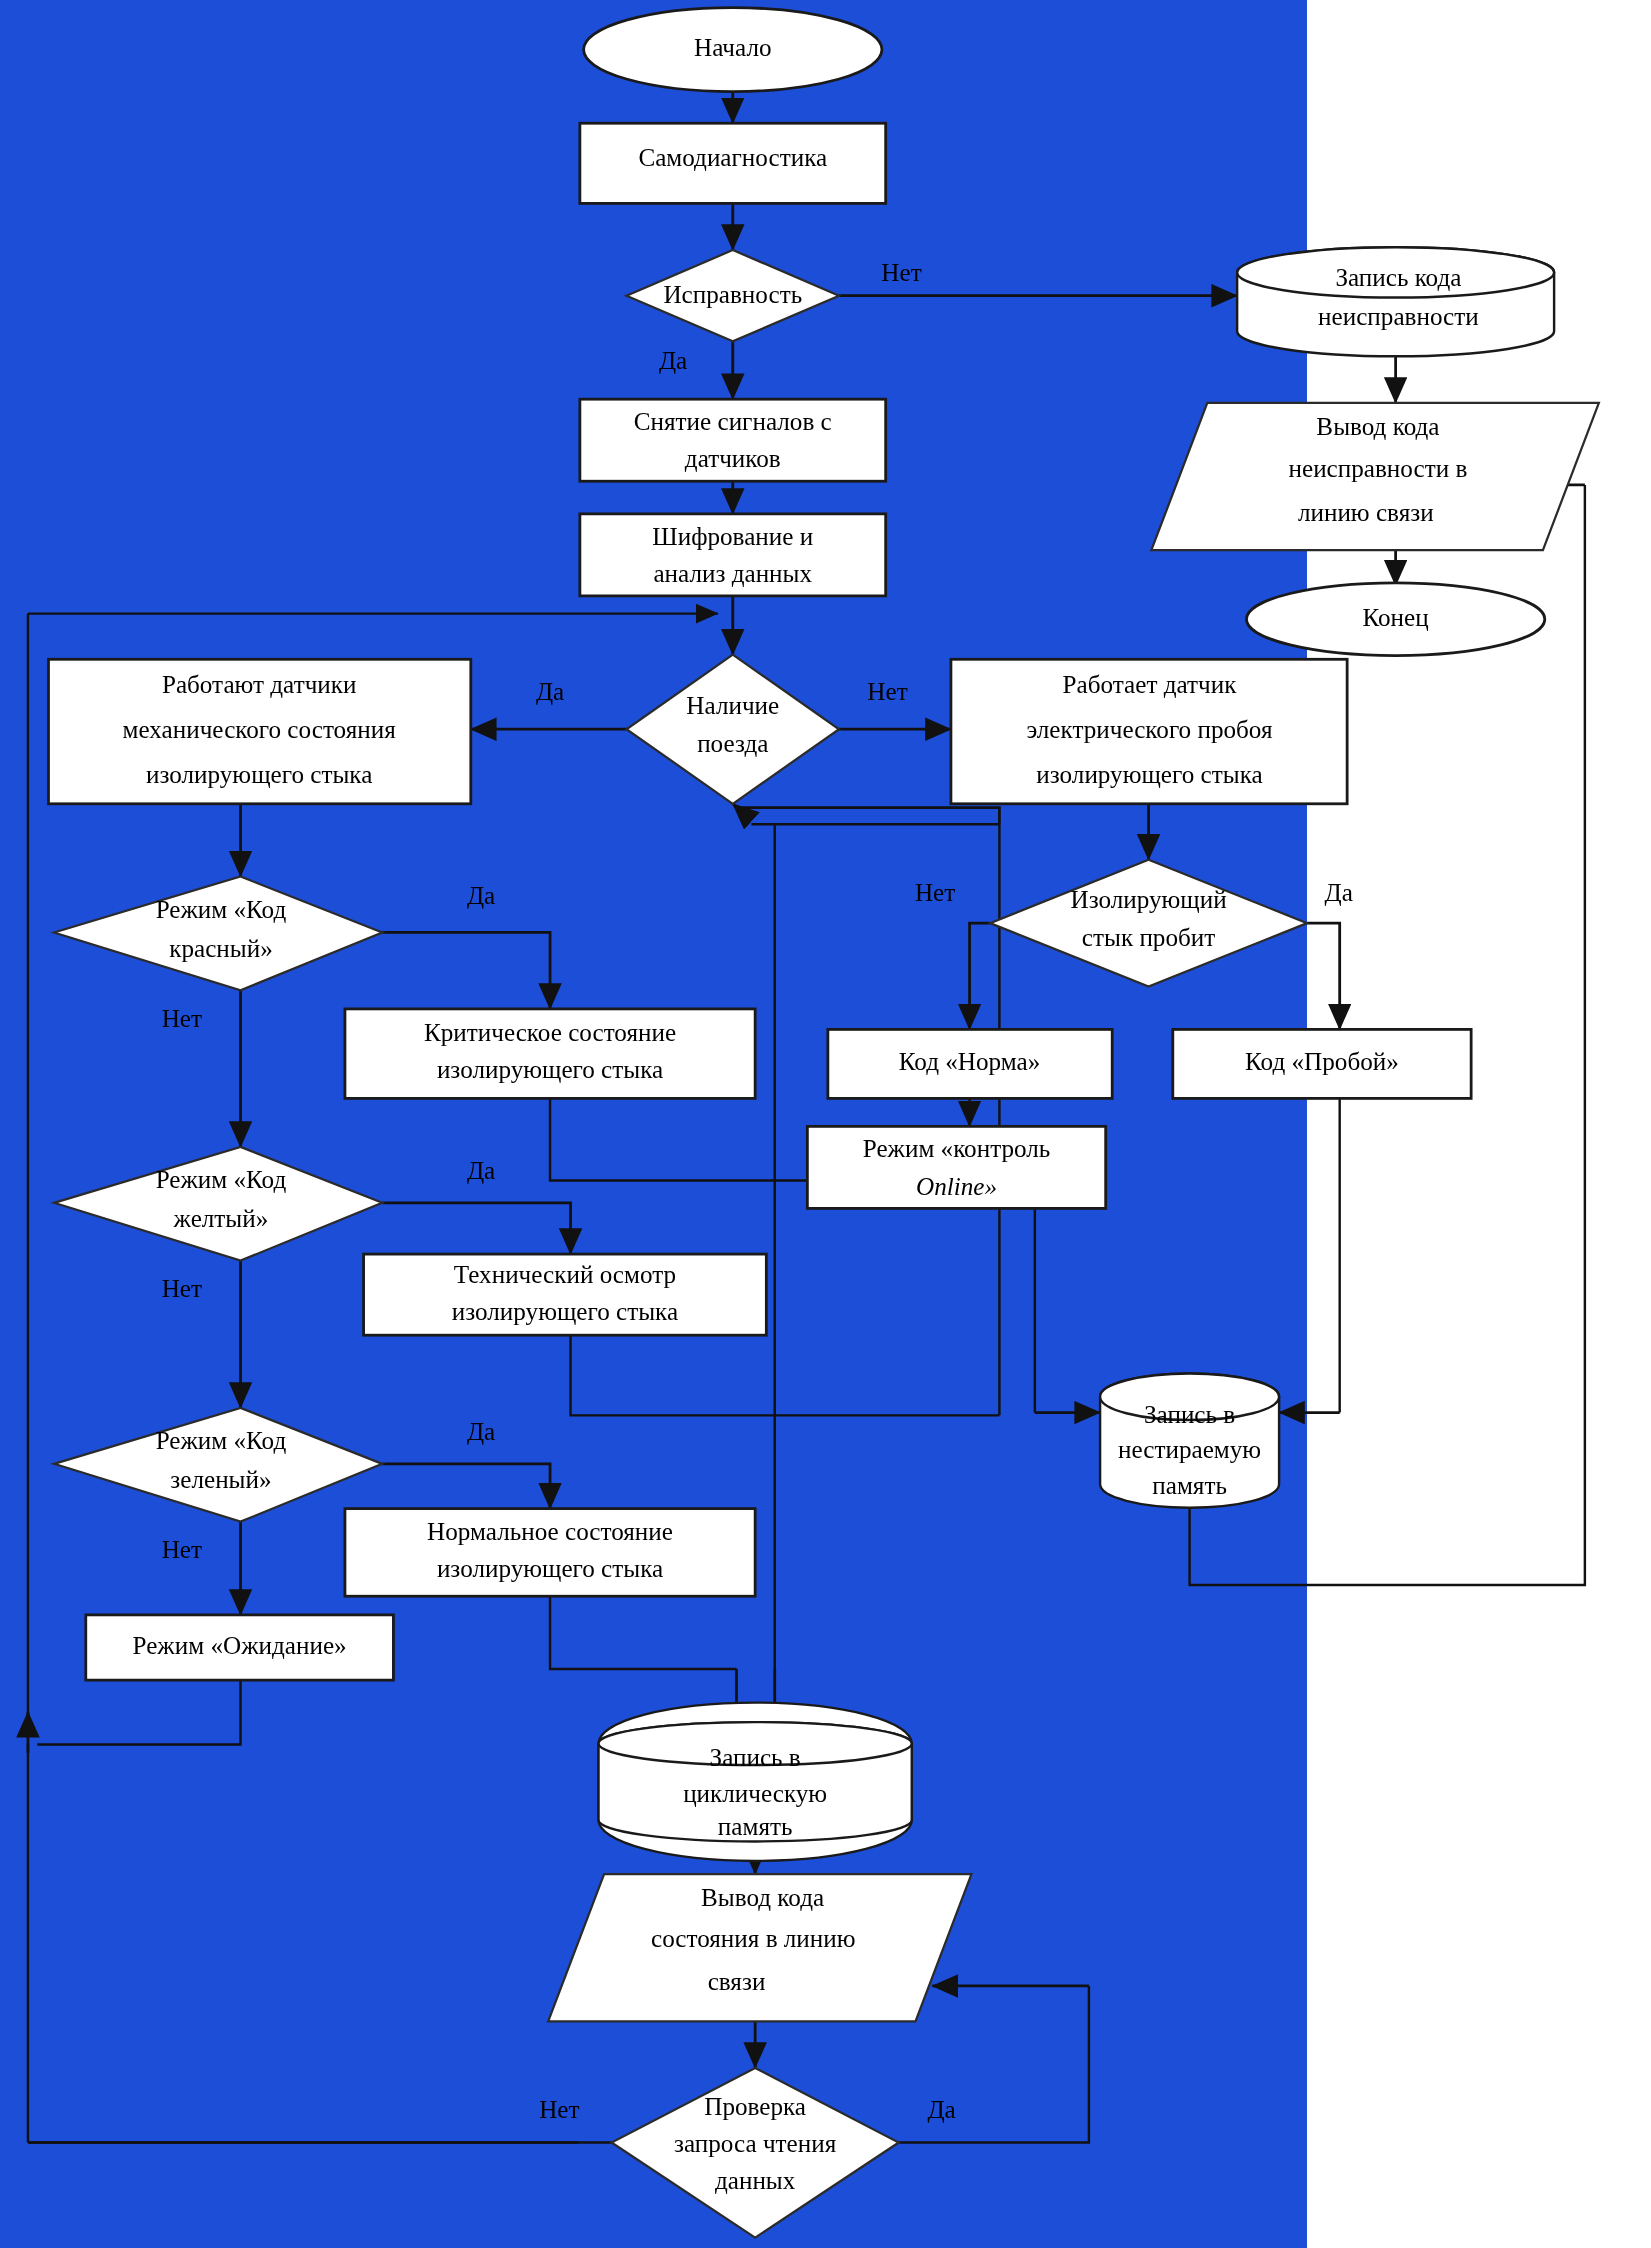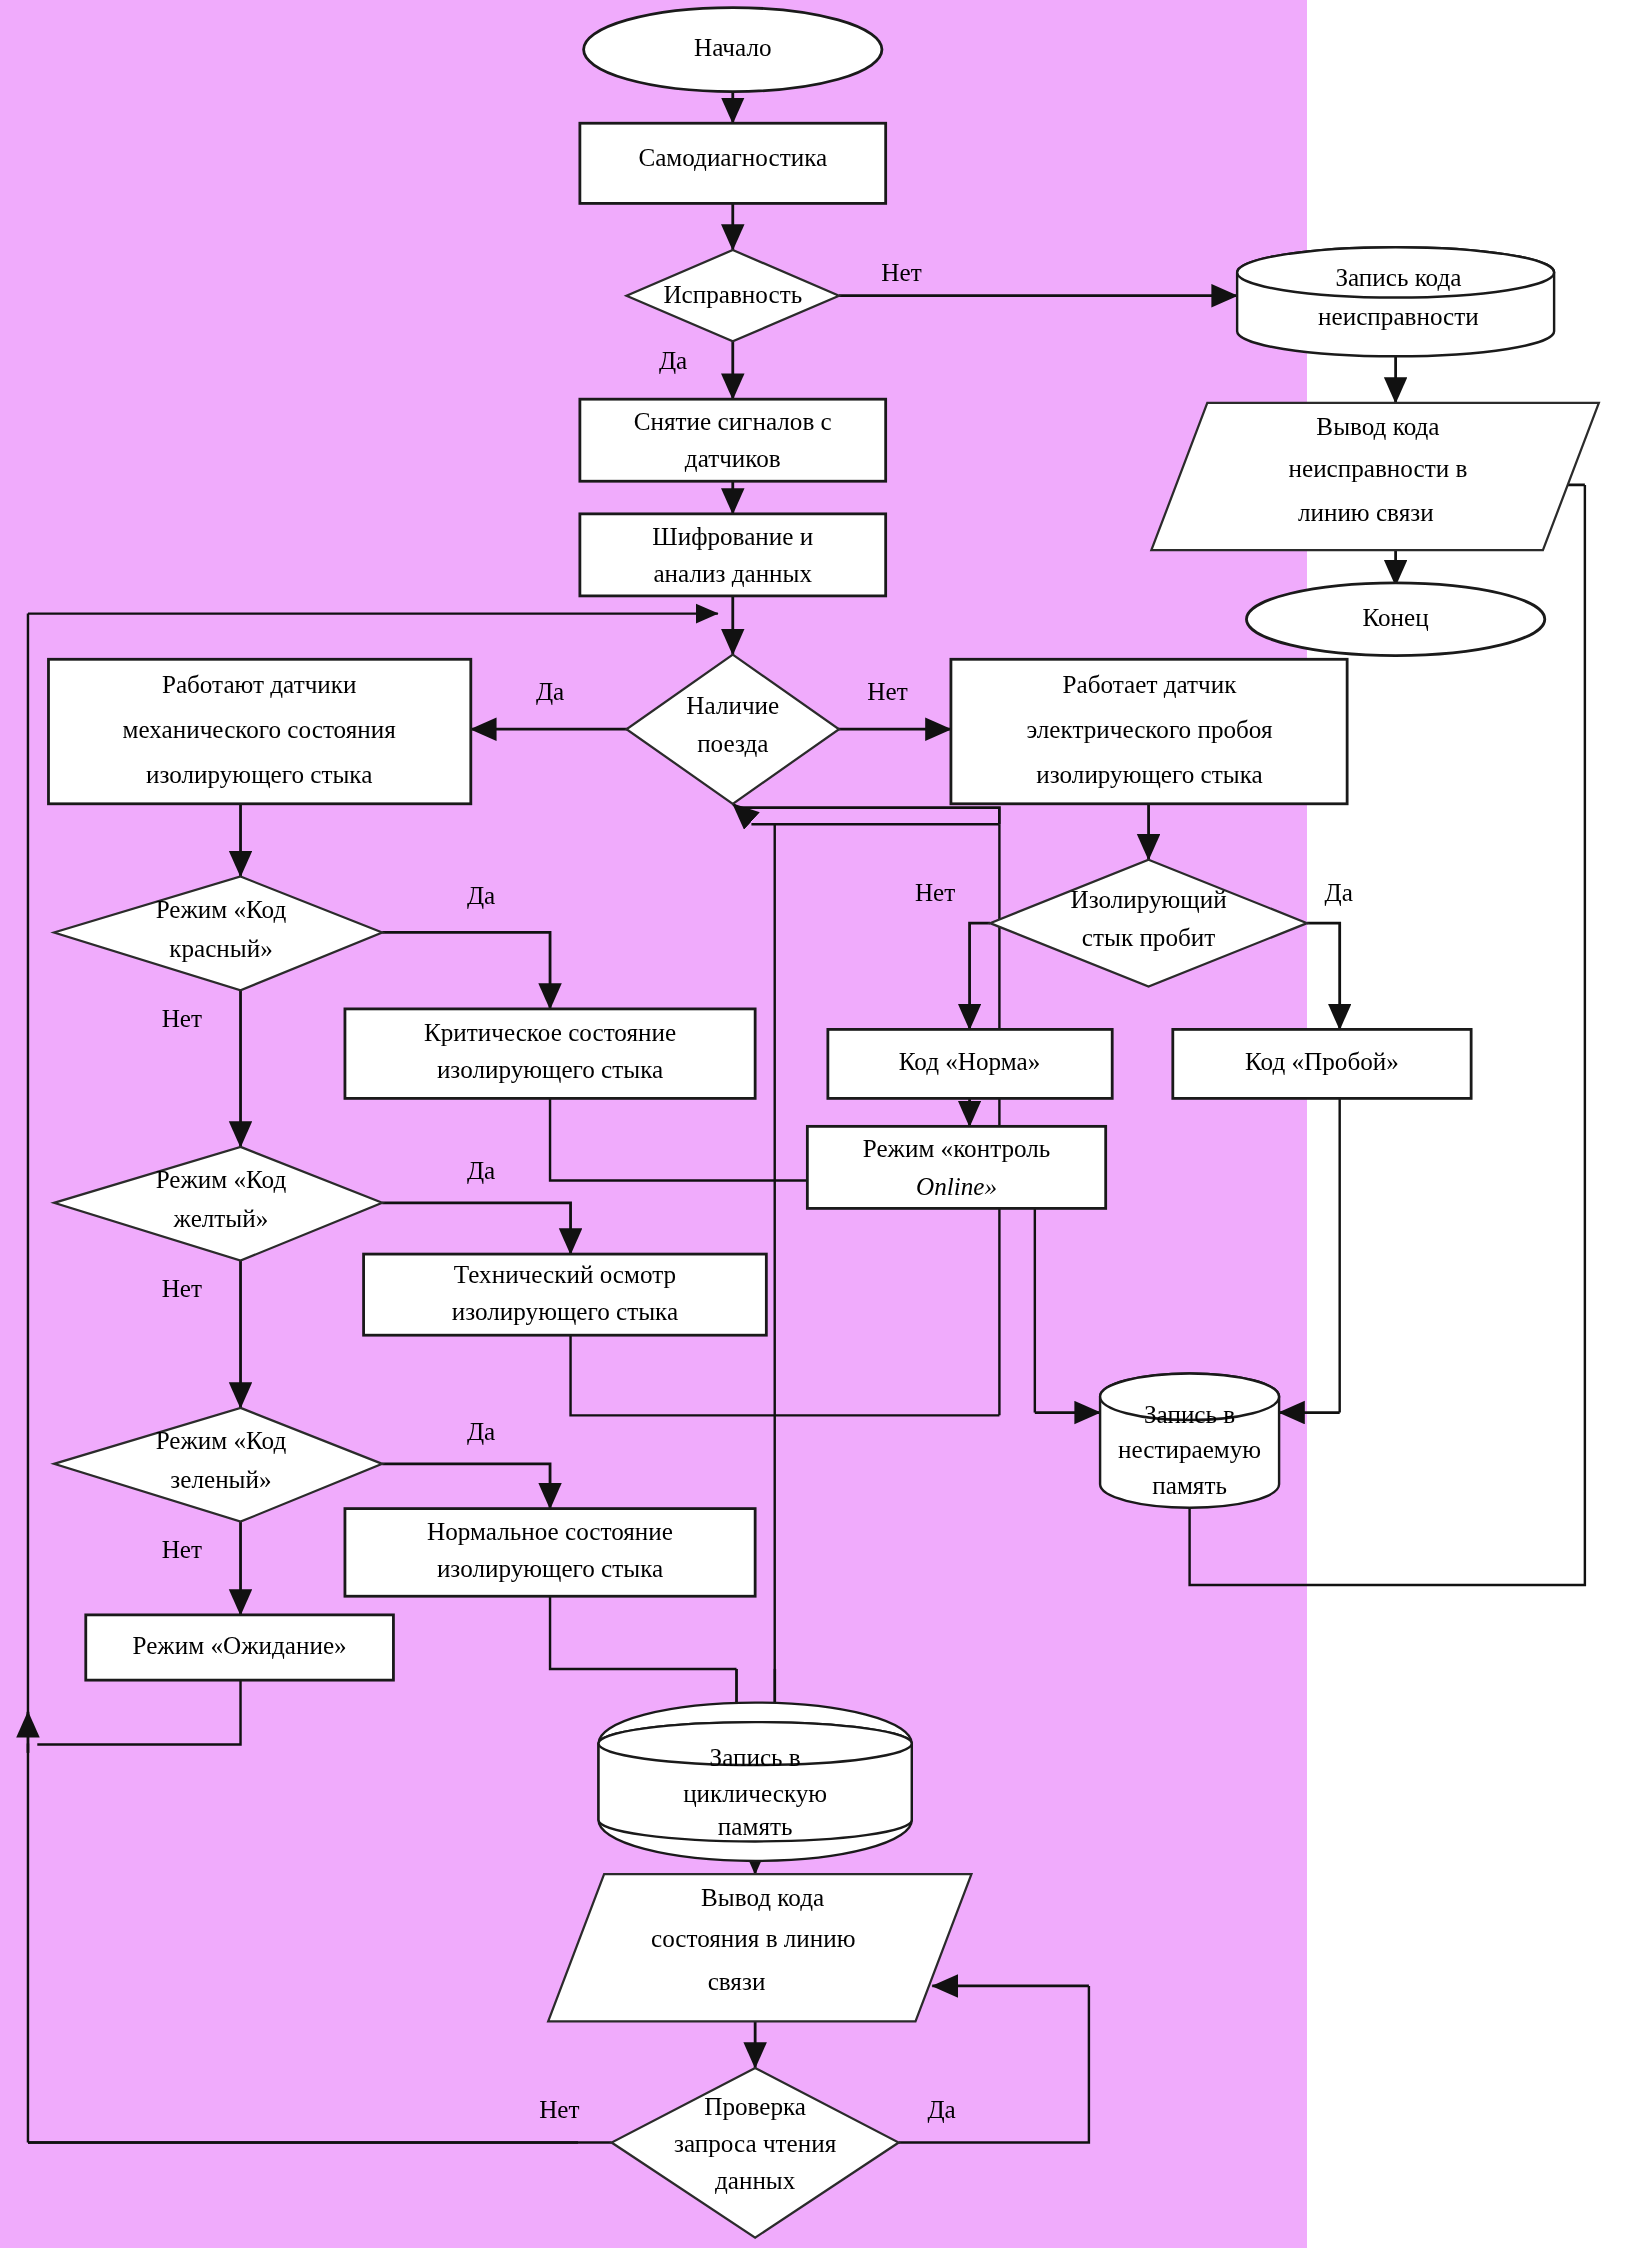--- a/index.html
+++ b/index.html
@@ -1,16 +1,16 @@
 <!DOCTYPE html>
 <html style="font-size:15px"><head>
 <meta charset="utf-8">
 <style>
   html,body{margin:0;padding:0;background:#ffffff;}
-  #stage{position:relative;width:1307px;height:2249px;background:#f0abfc;}
+  #stage{position:relative;width:1307px;height:2249px;background:#1d4ed8;}
   svg{display:block;}
   .shape{fill:#ffffff;stroke:#1a1a1a;stroke-width:3;}
   .shape-thin{fill:#ffffff;stroke:#2b2b2b;stroke-width:2.4;}
   .cyl-body{fill:#ffffff;stroke:#1a1a1a;stroke-width:2.6;}
   .conn{stroke:#111111;stroke-width:3;fill:none;}
   .conn-thin{stroke:#111111;stroke-width:2.6;fill:none;}
   .nodetext{font-family:"Liberation Serif","DejaVu Serif",serif;font-size:27px;fill:#000000;text-anchor:middle;dominant-baseline:middle;}
   .nodetext.ital{font-style:italic;}
   .edgelabel{font-family:"Liberation Serif","DejaVu Serif",serif;font-size:27px;fill:#000000;text-anchor:middle;dominant-baseline:middle;}
 </style>

